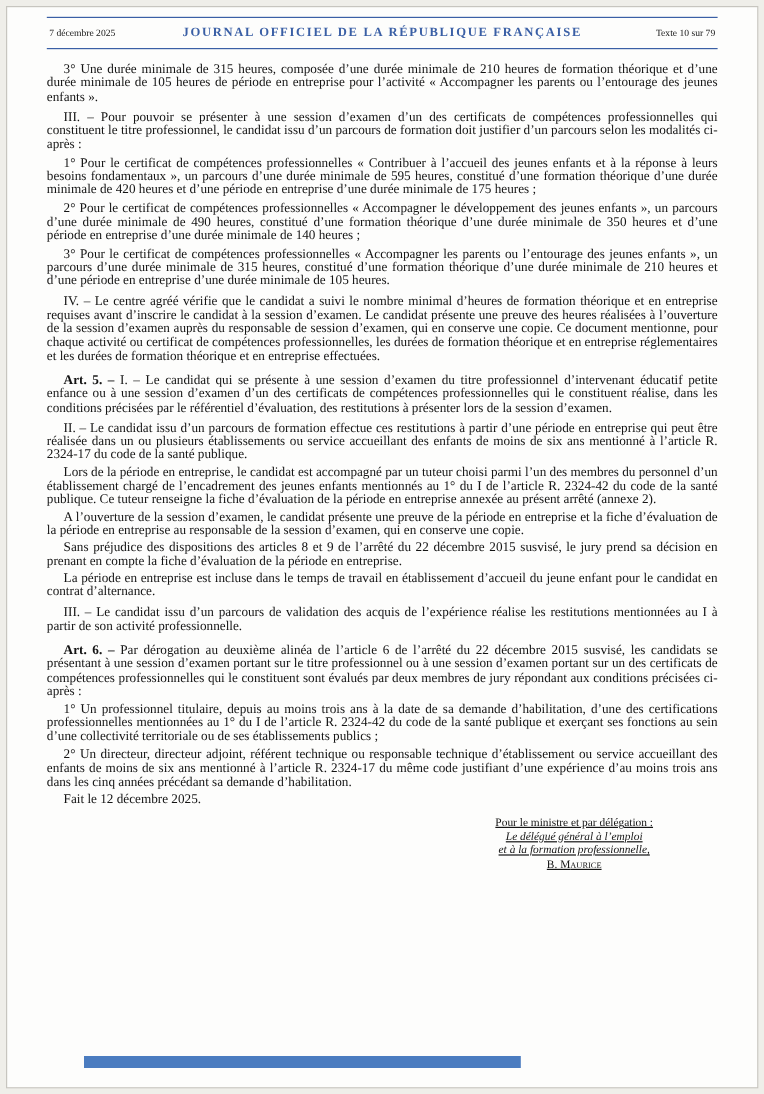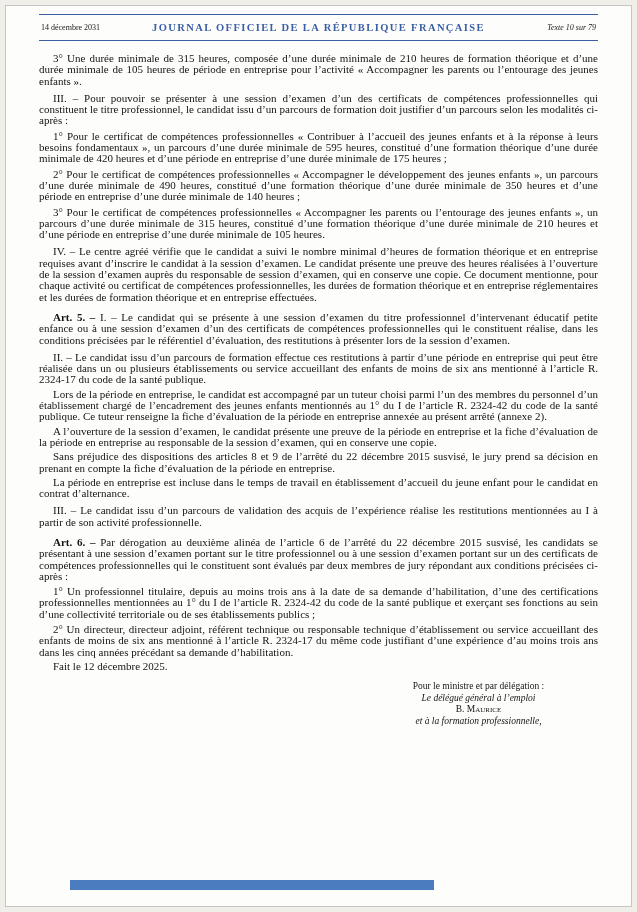--- a/index.html
+++ b/index.html
@@ -40,21 +40,21 @@
     justify-content:space-between;
     align-items:center;
     padding:7px 2px 7px 2px;
   }
   .header-side{
     font-size:8px;
     color:#161616;
     width:112px;
     white-space:nowrap;
   }
-  .header-side.right{text-align:right;font-style:italic;}
+  .header-side.right{text-align:right;}
   .header-title{
     flex:1;
     text-align:left;
     color:var(--accent);
     font-weight:bold;
     font-size:10.5px;
     letter-spacing:1.4px;
     white-space:nowrap;
   }
   .body-text{
@@ -79,41 +79,41 @@
   .signature-block{
     margin-top:9px;
     width:235px;
     margin-left:auto;
     margin-right:2px;
     text-align:center;
     font-size:9.5px;
     line-height:11.5px;
     color:#141414;
   }
-  .signature-block p.sig-line{margin:0;}
+  .signature-block p.sig-line{margin:0;text-decoration:underline;}
   .footer-bar{
     position:absolute;
     left:64px;
     bottom:16px;
     width:364px;
     height:10px;
     background:var(--footer-bar);
   }
 </style>
 </head>
 <body>
 
 <div class="page">
   <div class="sheet">
     <div class="content">
 
       <div class="rule"></div>
 
       <div class="header-row">
-        <div class="header-side left">14 décembre 2031</div>
+        <div class="header-side left">7 décembre 2025</div>
         <div class="header-title">JOURNAL OFFICIEL DE LA RÉPUBLIQUE FRANÇAISE</div>
         <div class="header-side right">Texte 10 sur 79</div>
       </div>
 
       <div class="rule"></div>
 
       <div class="body-text">
           <p class="para kind-item"><span>3° Une durée minimale de 315 heures, composée d’une durée minimale de 210 heures de formation théorique et d’une durée minimale de 105 heures de période en entreprise pour l’activité « Accompagner les parents ou l’entourage des jeunes enfants ».</span></p>
           <p class="para kind-section"><span>III. – Pour pouvoir se présenter à une session d’examen d’un des certificats de compétences professionnelles qui constituent le titre professionnel, le candidat issu d’un parcours de formation doit justifier d’un parcours selon les modalités ci-après :</span></p>
           <p class="para kind-item"><span>1° Pour le certificat de compétences professionnelles « Contribuer à l’accueil des jeunes enfants et à la réponse à leurs besoins fondamentaux », un parcours d’une durée minimale de 595 heures, constitué d’une formation théorique d’une durée minimale de 420 heures et d’une période en entreprise d’une durée minimale de 175 heures ;</span></p>
@@ -129,21 +129,21 @@
           <p class="para kind-section"><span>III. – Le candidat issu d’un parcours de validation des acquis de l’expérience réalise les restitutions mentionnées au I à partir de son activité professionnelle.</span></p>
           <p class="para kind-article"><span class="b">Art. 6. – </span><span>Par dérogation au deuxième alinéa de l’article 6 de l’arrêté du 22 décembre 2015 susvisé, les candidats se présentant à une session d’examen portant sur le titre professionnel ou à une session d’examen portant sur un des certificats de compétences professionnelles qui le constituent sont évalués par deux membres de jury répondant aux conditions précisées ci-après :</span></p>
           <p class="para kind-item"><span>1° Un professionnel titulaire, depuis au moins trois ans à la date de sa demande d’habilitation, d’une des certifications professionnelles mentionnées au 1° du I de l’article R. 2324-42 du code de la santé publique et exerçant ses fonctions au sein d’une collectivité territoriale ou de ses établissements publics ;</span></p>
           <p class="para kind-item"><span>2° Un directeur, directeur adjoint, référent technique ou responsable technique d’établissement ou service accueillant des enfants de moins de six ans mentionné à l’article R. 2324-17 du même code justifiant d’une expérience d’au moins trois ans dans les cinq années précédant sa demande d’habilitation.</span></p>
           <p class="para kind-plain"><span>Fait le 12 décembre 2025.</span></p>
         </div>
 
       <div class="signature-block">
           <p class="sig-line"><span>Pour le ministre et par délégation :</span></p>
           <p class="sig-line"><span class="i">Le délégué général à l’emploi</span></p>
+          <p class="sig-line"><span class="i">et à la formation professionnelle,</span></p>
           <p class="sig-line"><span>B. M</span><span class="sc">aurice</span></p>
-          <p class="sig-line"><span class="i">et à la formation professionnelle,</span></p>
         </div>
 
     </div>
 
     <div class="footer-bar"></div>
   </div>
 </div>
 
 </body></html>

